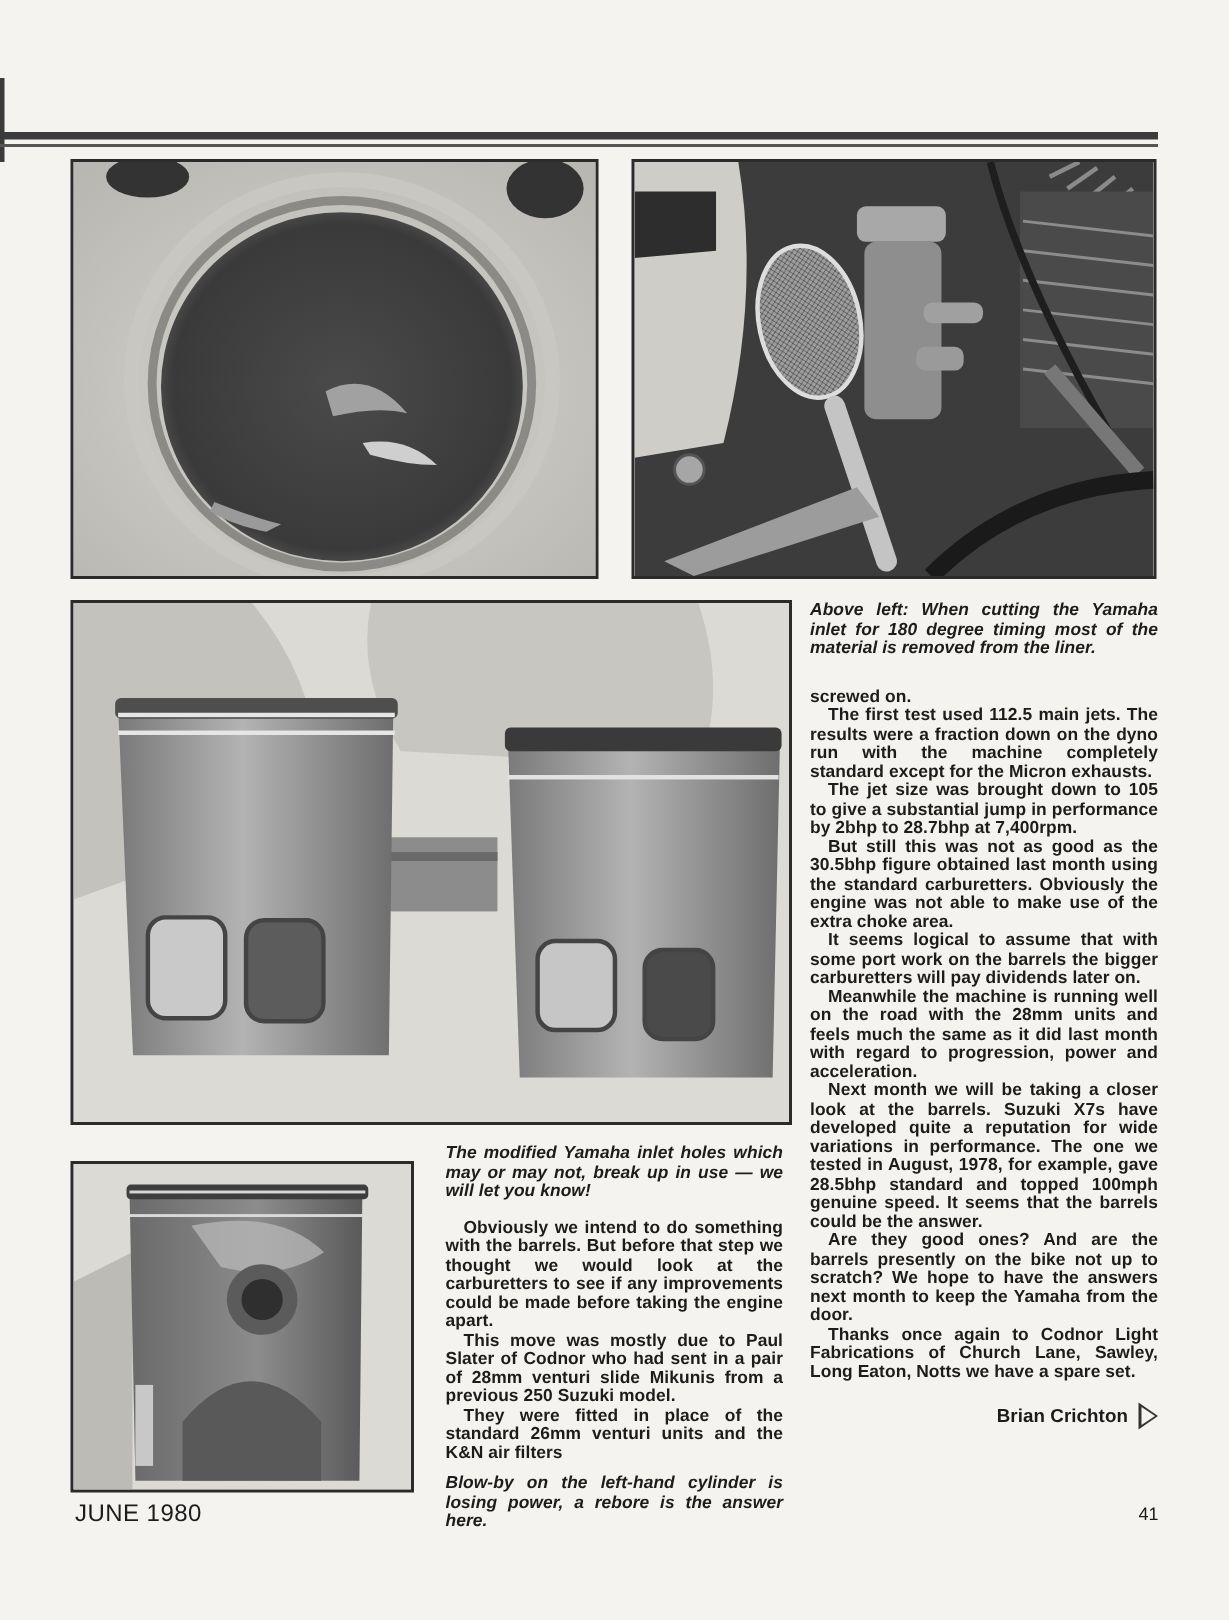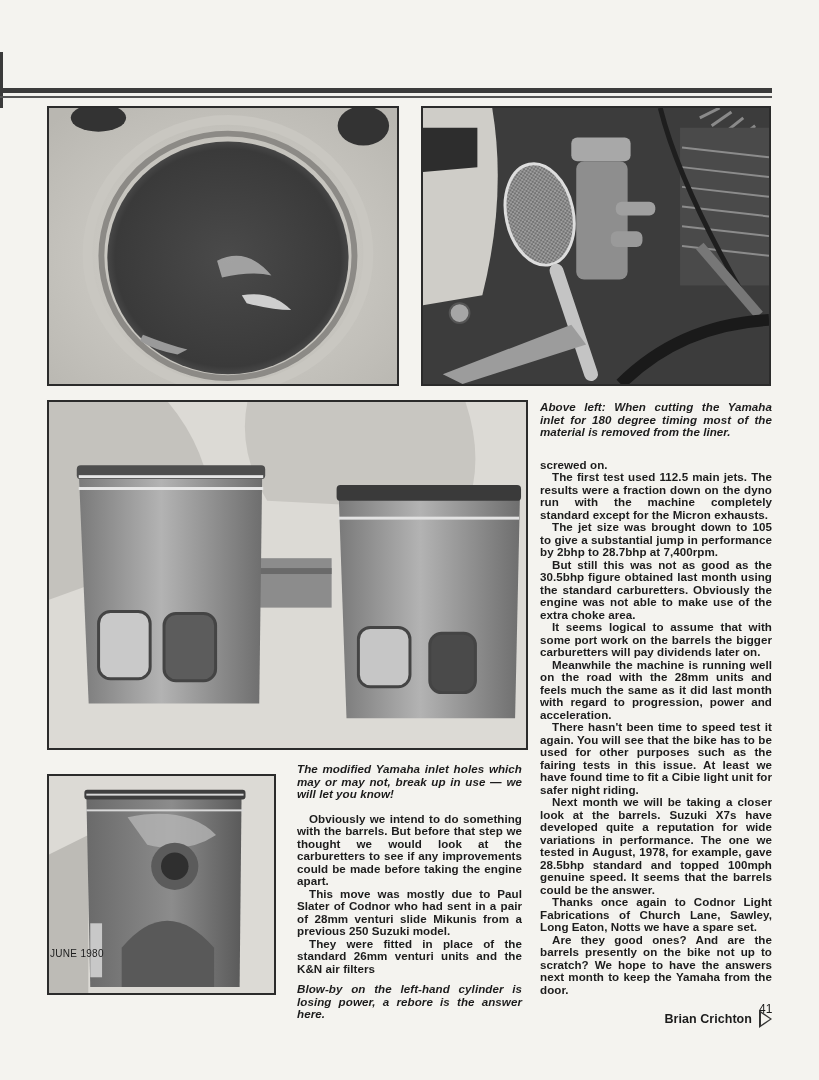--- a/index.html
+++ b/index.html
@@ -30,21 +30,21 @@
   #col-right { left: 540px; top: 401px; width: 232px; }
 
   .gap-s { height: 8px; }
   .gap-m { height: 12px; }
 
   .author-row { display: flex; justify-content: flex-end; align-items: center; margin-top: 14px; }
   .author { font-size: 12.5px; font-weight: bold; }
   .arrow { display: inline-block; width: 0; height: 0; border-top: 9px solid transparent; border-bottom: 9px solid transparent; border-left: 13px solid #333; position: relative; margin-left: 7px; }
   .arrow::after { content: ""; position: absolute; left: -11px; top: -6px; width: 0; height: 0; border-top: 6px solid transparent; border-bottom: 6px solid transparent; border-left: 9px solid #f4f3ef; }
 
-  .footer-date { position: absolute; left: 50px; top: 948px; font-size: 10px; letter-spacing: 0.3px; }
+  .footer-date { position: absolute; left: 50px; top: 1001px; font-size: 16px; letter-spacing: 0.3px; }
   .footer-page { position: absolute; left: 759px; top: 1002px; font-size: 12px; }
 </style>
 </head>
 <body>
 
 <div class="left-edge"></div>
 <div class="rule-thick"></div>
 <div class="rule-thin"></div>
 
 <div class="photo" id="photo-liner">
@@ -177,24 +177,23 @@
 <div class="col" id="col-right">
   <p class="cap">Above left: When cutting the Yamaha inlet for 180 degree timing most of the material is removed from the liner.</p>
   <div class="gap-s"></div>
   <div class="gap-m"></div>
   <p>screwed on.</p>
   <p class="ind">The first test used 112.5 main jets. The results were a fraction down on the dyno run with the machine completely standard except for the Micron exhausts.</p>
   <p class="ind">The jet size was brought down to 105 to give a substantial jump in performance by 2bhp to 28.7bhp at 7,400rpm.</p>
   <p class="ind">But still this was not as good as the 30.5bhp figure obtained last month using the standard carburetters. Obviously the engine was not able to make use of the extra choke area.</p>
   <p class="ind">It seems logical to assume that with some port work on the barrels the bigger carburetters will pay dividends later on.</p>
   <p class="ind">Meanwhile the machine is running well on the road with the 28mm units and feels much the same as it did last month with regard to progression, power and acceleration.</p>
-  <p class="ind">There hasn't been time to speed test it again. You will see that the bike has to be used for other purposes such as the fairing tests in this issue. At least we have found time to fit a Cibie light unit for safer night riding.</p>
   <p class="ind">Next month we will be taking a closer look at the barrels. Suzuki X7s have developed quite a reputation for wide variations in performance. The one we tested in August, 1978, for example, gave 28.5bhp standard and topped 100mph genuine speed. It seems that the barrels could be the answer.</p>
+  <p class="ind">Are they good ones? And are the barrels presently on the bike not up to scratch? We hope to have the answers next month to keep the Yamaha from the door.</p>
   <p class="ind">Thanks once again to Codnor Light Fabrications of Church Lane, Sawley, Long Eaton, Notts we have a spare set.</p>
-  <p class="ind">Are they good ones? And are the barrels presently on the bike not up to scratch? We hope to have the answers next month to keep the Yamaha from the door.</p>
   <div class="author-row">
     <span class="author">Brian Crichton</span>
     <span class="arrow"></span>
   </div>
 </div>
 
 <div class="footer-date">JUNE 1980</div>
 <div class="footer-page">41</div>
 
 </body></html>

